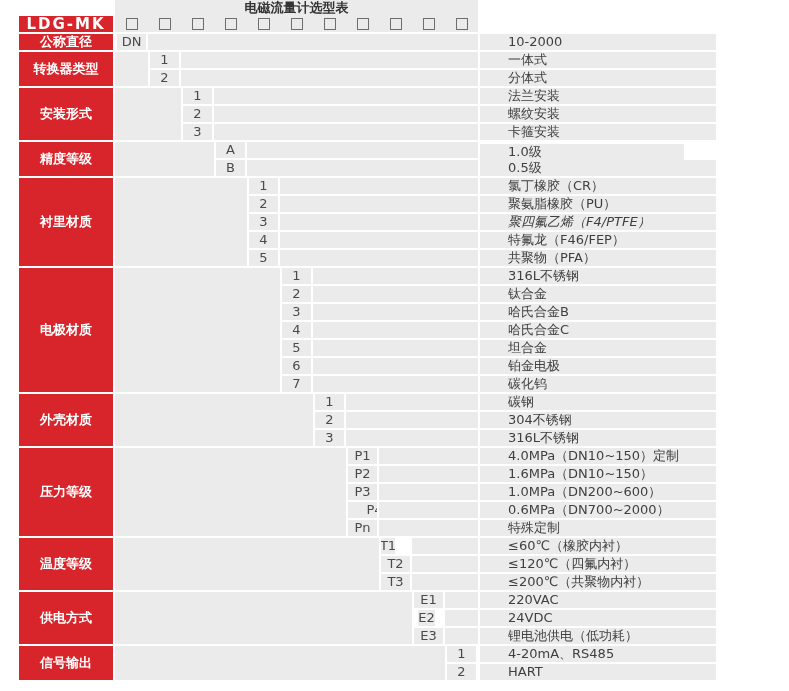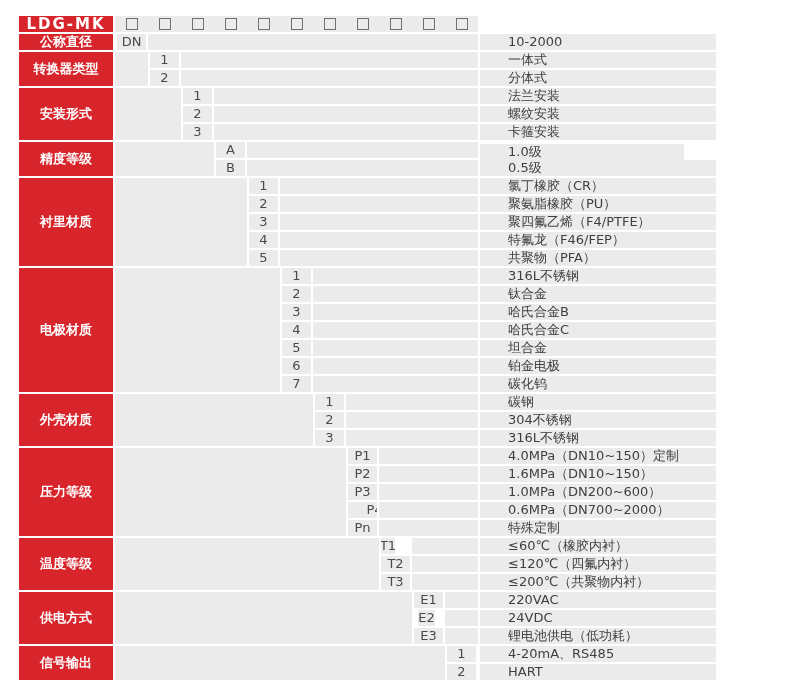--- a/index.html
+++ b/index.html
@@ -12,20 +12,21 @@
   .red-box{position:absolute;box-sizing:border-box;background:#d8252c;color:#ffffff;display:flex;align-items:center;justify-content:center;font-weight:bold;font-size:13px;}
   .model-box{font-size:15px;letter-spacing:2px;}
   .code-cell{display:flex;align-items:center;justify-content:center;border-left:2px solid #ffffff;border-right:2px solid #ffffff;color:#4a4a4a;}
   .desc-cell{display:flex;align-items:center;padding-left:28px;border-left:2px solid #ffffff;}
   .checkbox{position:absolute;box-sizing:border-box;width:12px;height:12px;border:1.5px solid #6e6e6e;background:transparent;}
 </style>
 </head>
 <body>
 
 <div id="stage">
+  <div class="cell title-cell" id="title-cell" style="left:115px;top:0;width:363px;height:16px;">电磁流量计选型表</div>
 
 
   <div class="red-box model-box" style="left:19px;top:16px;width:94px;height:16px;">LDG-MK</div>
 
   <div class="cell rowline" id="checkbox-row" style="left:115px;top:16px;width:363px;height:18px;">
       <div class="checkbox" style="left: 10.5px; top: 2px;"></div>
       <div class="checkbox" style="left: 43.5px; top: 2px;"></div>
       <div class="checkbox" style="left: 76.5px; top: 2px;"></div>
       <div class="checkbox" style="left: 109.5px; top: 2px;"></div>
       <div class="checkbox" style="left: 142.5px; top: 2px;"></div>
@@ -72,21 +73,21 @@
       <div class="red-box" style="left: 19px; top: 178px; width: 94px; height: 88px;">衬里材质</div>
       <div class="cell rowline" style="left: 115px; top: 178px; width: 132px; height: 90px;"></div>
       <div class="cell rowline code-cell" style="left: 247px; top: 178px; width: 33px; height: 18px;">1</div>
       <div class="cell rowline" style="left: 280px; top: 178px; width: 198px; height: 18px;"></div>
       <div class="cell rowline desc-cell" style="left: 478px; top: 178px; width: 238px; height: 18px;">氯丁橡胶（CR）</div>
       <div class="cell rowline code-cell" style="left: 247px; top: 196px; width: 33px; height: 18px;">2</div>
       <div class="cell rowline" style="left: 280px; top: 196px; width: 198px; height: 18px;"></div>
       <div class="cell rowline desc-cell" style="left: 478px; top: 196px; width: 238px; height: 18px;">聚氨脂橡胶（PU）</div>
       <div class="cell rowline code-cell" style="left: 247px; top: 214px; width: 33px; height: 18px;">3</div>
       <div class="cell rowline" style="left: 280px; top: 214px; width: 198px; height: 18px;"></div>
-      <div class="cell rowline desc-cell" style="left: 478px; top: 214px; width: 238px; height: 18px;">聚四氟乙烯（F4/PTFE）</div>
+      <div class="cell rowline desc-cell" style="left: 478px; top: 214px; width: 238px; height: 18px; font-style: italic;">聚四氟乙烯（F4/PTFE）</div>
       <div class="cell rowline code-cell" style="left: 247px; top: 232px; width: 33px; height: 18px;">4</div>
       <div class="cell rowline" style="left: 280px; top: 232px; width: 198px; height: 18px;"></div>
       <div class="cell rowline desc-cell" style="left: 478px; top: 232px; width: 238px; height: 18px;">特氟龙（F46/FEP）</div>
       <div class="cell rowline code-cell" style="left: 247px; top: 250px; width: 33px; height: 18px;">5</div>
       <div class="cell rowline" style="left: 280px; top: 250px; width: 198px; height: 18px;"></div>
       <div class="cell rowline desc-cell" style="left: 478px; top: 250px; width: 238px; height: 18px;">共聚物（PFA）</div>
       <div class="red-box" style="left: 19px; top: 268px; width: 94px; height: 124px;">电极材质</div>
       <div class="cell rowline" style="left: 115px; top: 268px; width: 165px; height: 126px;"></div>
       <div class="cell rowline code-cell" style="left: 280px; top: 268px; width: 33px; height: 18px;">1</div>
       <div class="cell rowline" style="left: 313px; top: 268px; width: 165px; height: 18px;"></div>

